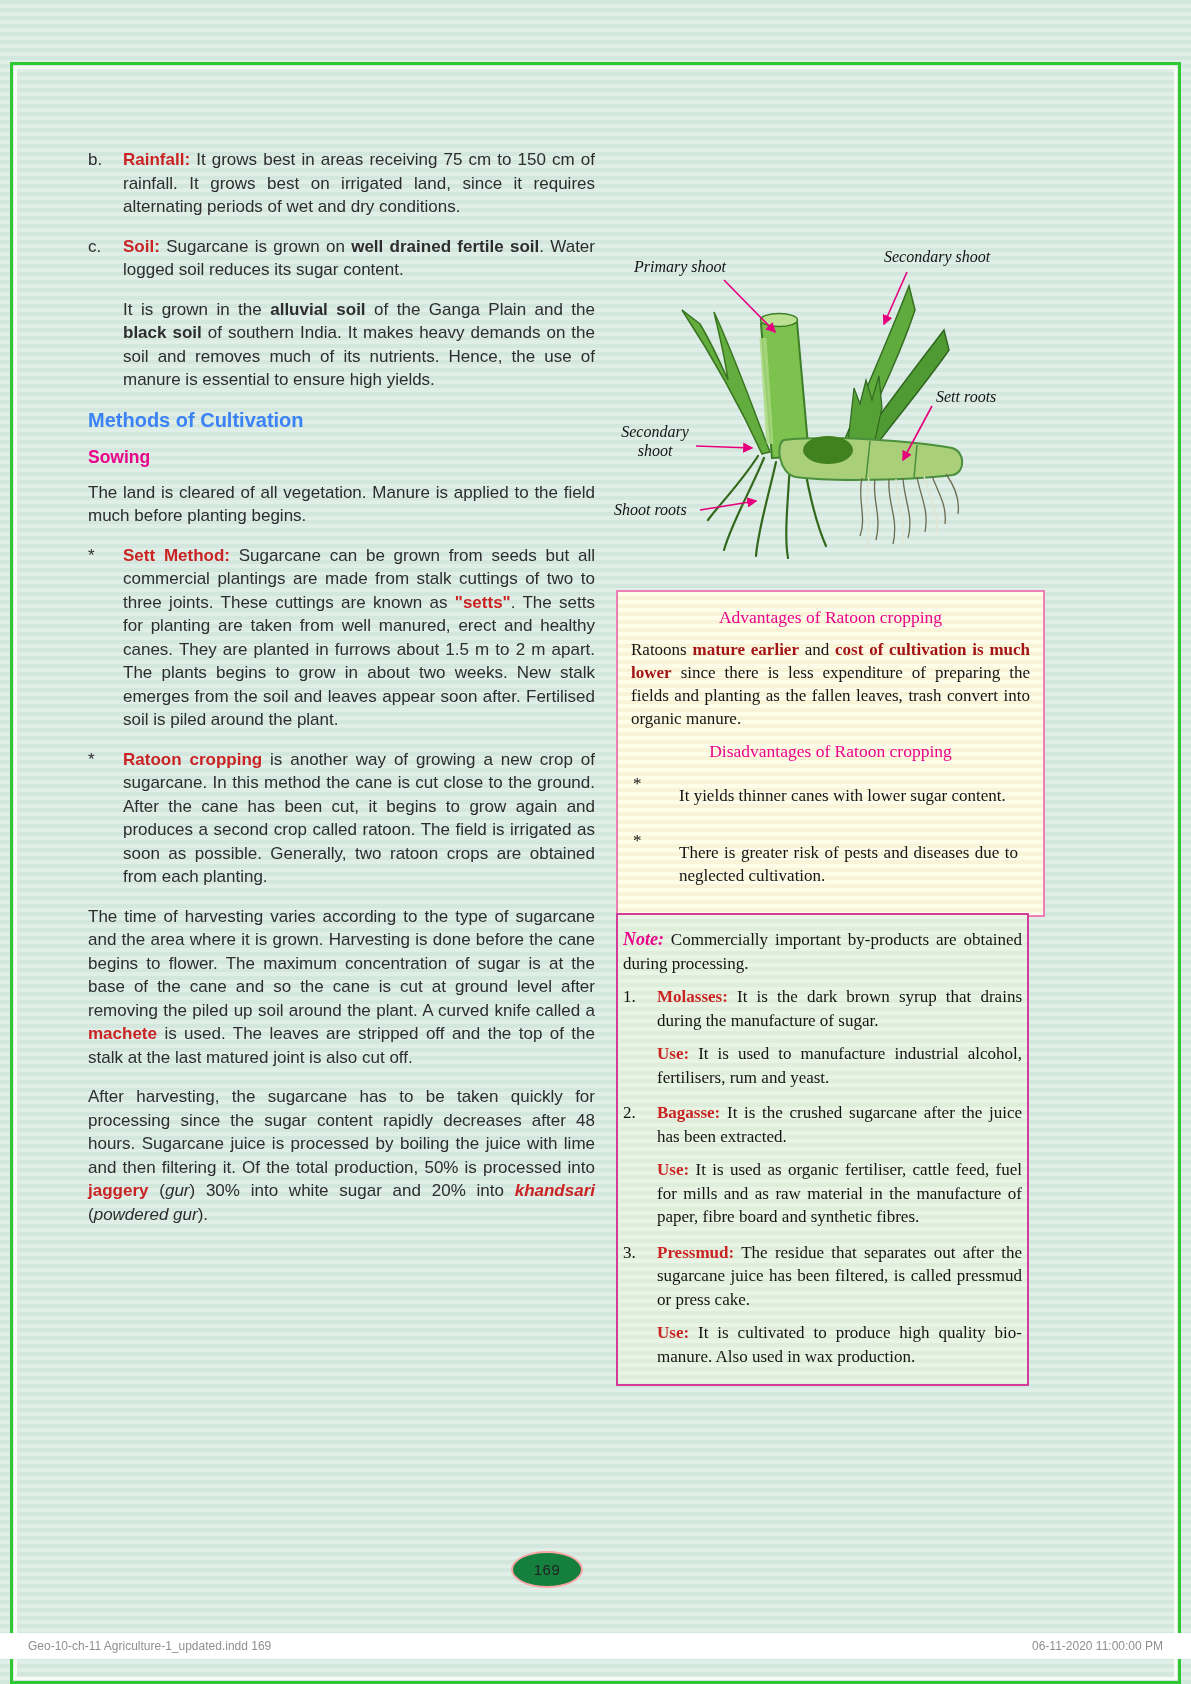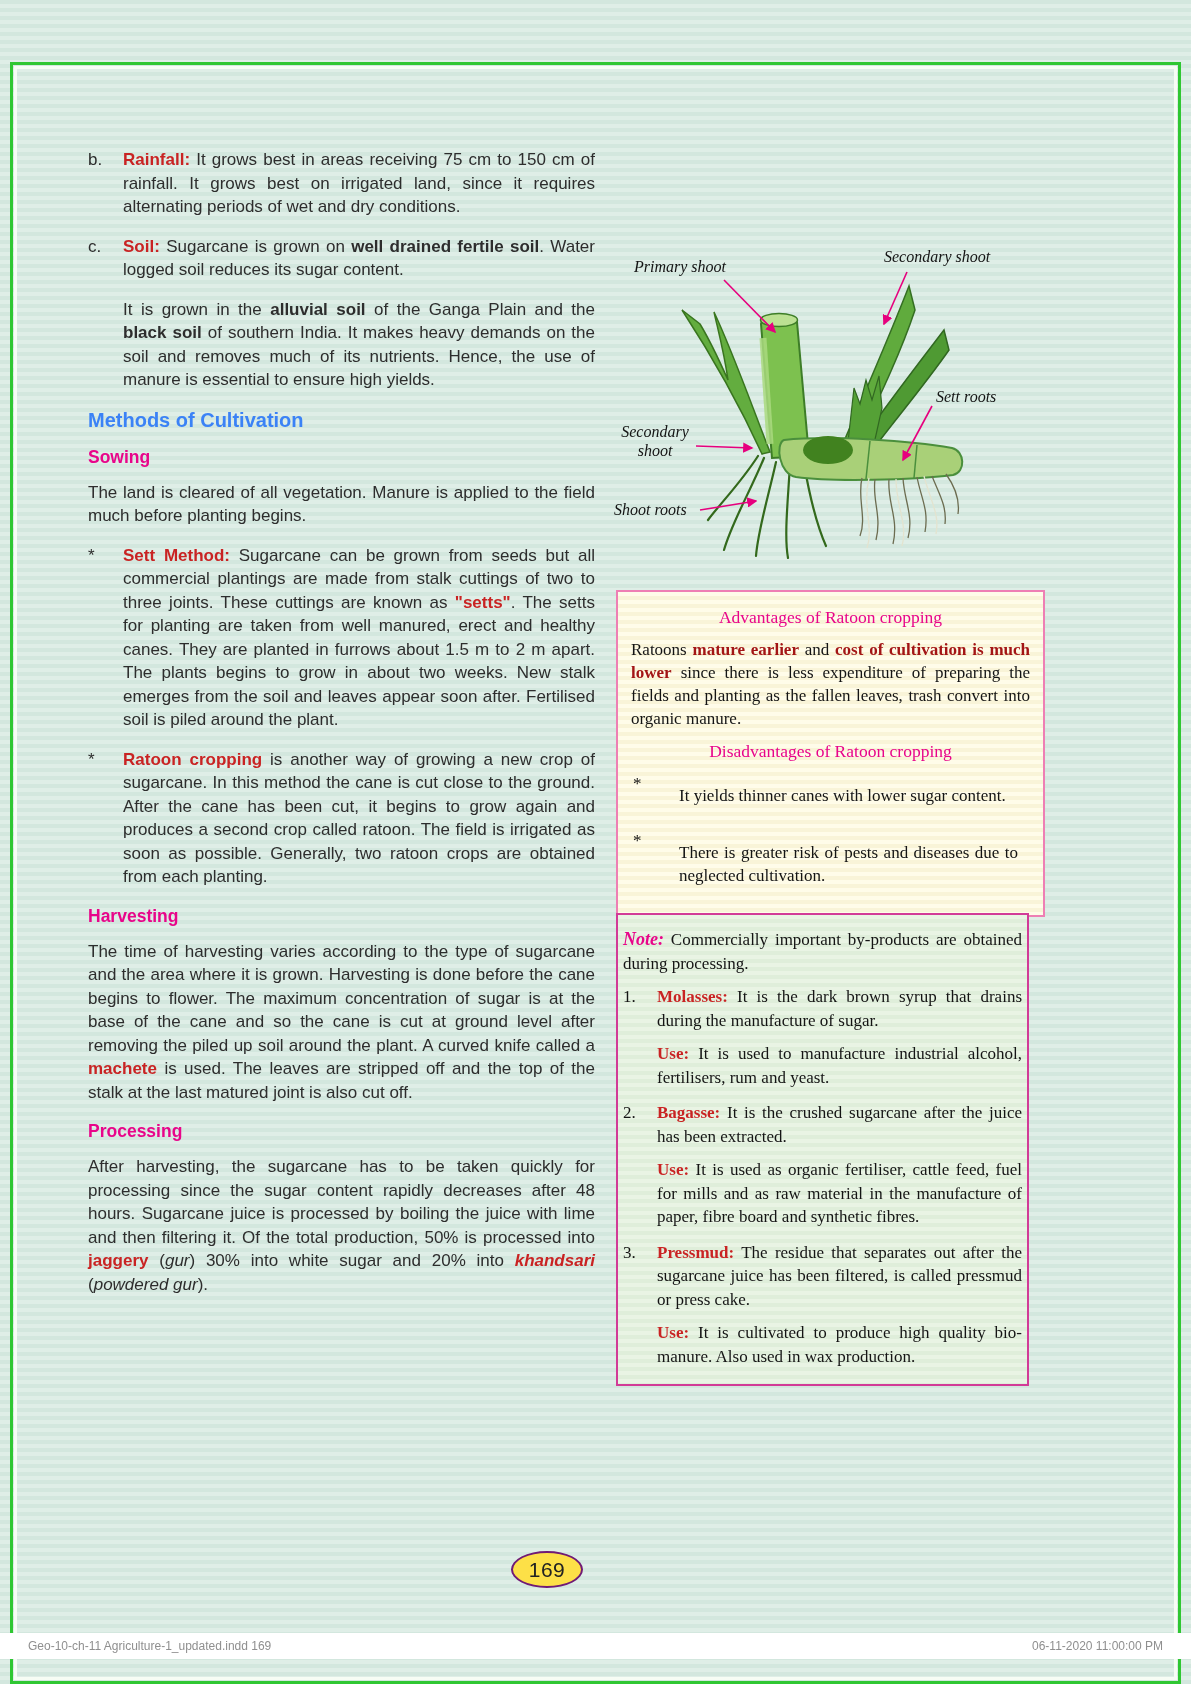--- a/index.html
+++ b/index.html
@@ -50,23 +50,23 @@
     background:repeating-linear-gradient(180deg,#e9f4e4 0px,#e9f4e4 4px,#dfeeda 4px,#dfeeda 8px);
     padding:13px 5px 4px;
     font-family:"Liberation Serif",serif;font-size:17px;line-height:23.5px;color:#141414}
   .note-label{color:#e8058a;font-style:italic;font-weight:700;font-size:18px}
   .nitem{display:flex;margin-bottom:2px}
   .nnum{flex:0 0 34px}
   .nbody{flex:1}
 
   
   .pagenum-oval{position:absolute;left:511px;top:1551px;width:68px;height:33px;z-index:1;
-    border:2px solid #701a75;border-radius:50%;background:#fde047;
+    border:2px solid #fca5a5;border-radius:50%;background:#15803d;
     display:flex;align-items:center;justify-content:center;
-    font-size:21px;color:#222;letter-spacing:.5px}
+    font-size:15px;color:#222;letter-spacing:.5px}
   .footer-strip{position:absolute;left:0;top:1633px;width:1191px;height:26px;background:#ffffff;z-index:6;
     display:flex;justify-content:space-between;align-items:center;padding:0 28px;box-sizing:border-box;
     font-size:12px;color:#8f8f8f}
 </style>
 </head>
 <body>
 
 <div class="frame"></div>
 
 <section class="left-col">
@@ -91,24 +91,22 @@
   <div class="para flexrow">
     <span class="marker">*</span>
     <p class="pbody"><b class="kw">Sett Method:</b> <span>Sugarcane can be grown from seeds but all commercial plantings are made from stalk cuttings of two to three joints. These cuttings are known as</span> <b class="kw">"setts"</b><span>. The setts for planting are taken from well manured, erect and healthy canes. They are planted in furrows about 1.5 m to 2 m apart. The plants begins to grow in about two weeks. New stalk emerges from the soil and leaves appear soon after. Fertilised soil is piled around the plant.</span></p>
   </div>
 
   <div class="para flexrow">
     <span class="marker">*</span>
     <p class="pbody"><b class="kw">Ratoon cropping</b> <span>is another way of growing a new crop of sugarcane. In this method the cane is cut close to the ground. After the cane has been cut, it begins to grow again and produces a second crop called ratoon. The field is irrigated as soon as possible. Generally, two ratoon crops are obtained from each planting.</span></p>
   </div>
 
-  <h3 class="h2">Harvesting</h3>
   <p class="para"><span>The time of harvesting varies according to the type of sugarcane and the area where it is grown. Harvesting is done before the cane begins to flower. The maximum concentration of sugar is at the base of the cane and so the cane is cut at ground level after removing the piled up soil around the plant. A curved knife called a</span> <b class="kw">machete</b> <span>is used. The leaves are stripped off and the top of the stalk at the last matured joint is also cut off.</span></p>
 
-  <h3 class="h2">Processing</h3>
   <p class="para"><span>After harvesting, the sugarcane has to be taken quickly for processing since the sugar content rapidly decreases after 48 hours. Sugarcane juice is processed by boiling the juice with lime and then filtering it. Of the total production, 50% is processed into</span> <b class="kw">jaggery</b> <span>(</span><i>gur</i><span>) 30% into white sugar and 20% into</span> <b class="kw ital">khandsari</b> <span>(</span><i>powdered gur</i><span>).</span></p>
 
 </section>
 
 <div class="diagram">
   <svg viewBox="0 0 405 334" width="405" height="334">
     <defs>
       <marker id="ah" viewBox="0 0 10 10" refX="8.5" refY="5" markerWidth="6.5" markerHeight="6.5" orient="auto-start-reverse">
         <path d="M0,0L10,5L0,10z" fill="#e6007e"></path>
       </marker>

